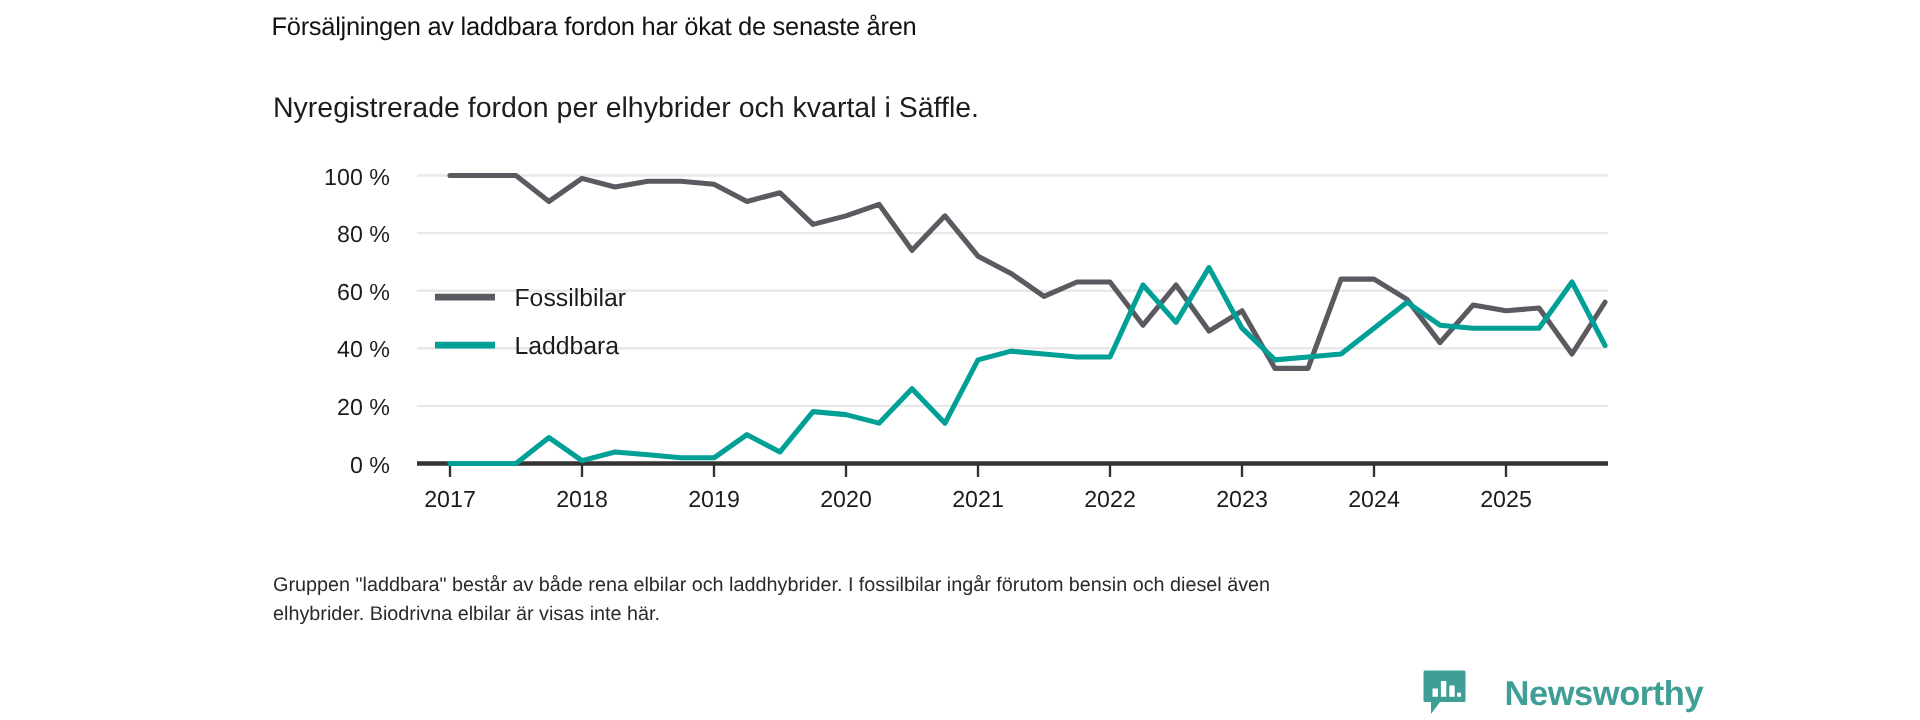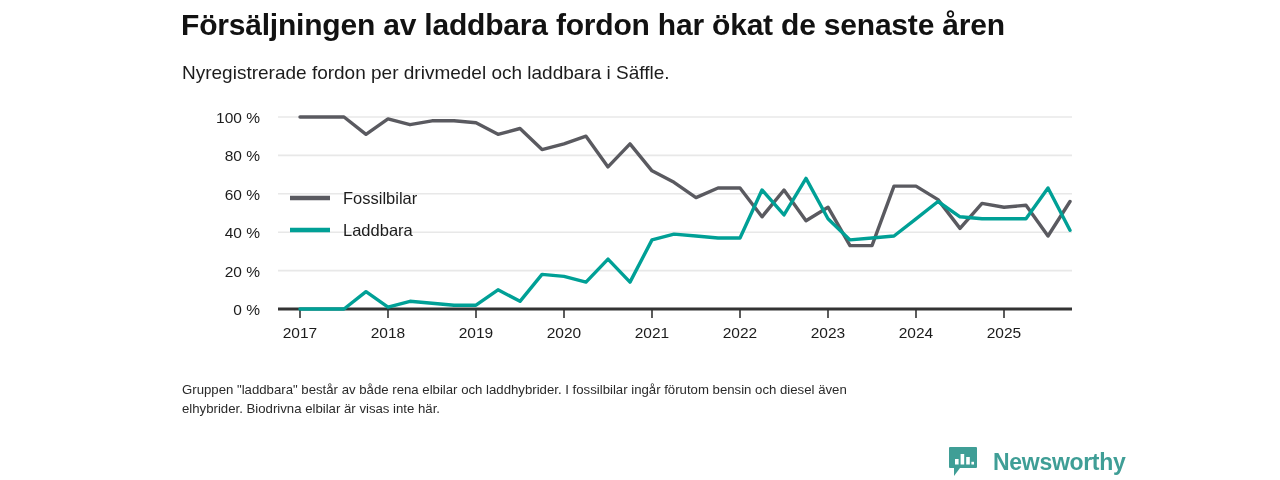--- a/index.html
+++ b/index.html
@@ -16,22 +16,22 @@
     overflow: hidden;
   }
   .page {
     position: absolute;
     inset: 0;
   }
   #chart-title {
     position: absolute;
     left: 181px;
     top: 8px;
-    font-size: 30px;
-    font-weight: bold;
+    font-size: 17px;
+    font-weight: normal;
     letter-spacing: -0.2px;
     color: #121212;
     white-space: nowrap;
     text-align: center;
   }
   #chart-subtitle {
     position: absolute;
     left: 182px;
     top: 62px;
     font-size: 19px;
@@ -55,21 +55,21 @@
     line-height: 19px;
     color: #2a2a2a;
   }
   #footnote span { display: block; }
   #logo {
     position: absolute;
     left: 948px;
     top: 446px;
     display: flex;
     align-items: center;
-    gap: 15px;
+    gap: 25px;
   }
   #logo-text {
     font-size: 23px;
     font-weight: bold;
     color: #3f9e96;
     letter-spacing: -0.3px;
   }
   .axis-label {
     font-size: 15.5px;
     fill: #1c1c1c;
@@ -81,21 +81,21 @@
     font-family: "Liberation Sans", sans-serif;
   }
 </style>
 </head>
 <body>
 
 <div class="page">
 
   <div id="chart-title">Försäljningen av laddbara fordon har ökat de senaste åren</div>
 
-  <div id="chart-subtitle">Nyregistrerade fordon per drivmedel och laddbara i Säffle.</div>
+  <div id="chart-subtitle">Nyregistrerade fordon per elhybrider och kvartal i Säffle.</div>
 
   <svg id="plot-area" width="1280" height="480" viewBox="0 0 1280 480">
     <g id="gridlines">
         <line x1="278" x2="1072" y1="270.6" y2="270.6" stroke="#e8e8e8" stroke-width="1.6"></line>
         <line x1="278" x2="1072" y1="232.2" y2="232.2" stroke="#e8e8e8" stroke-width="1.6"></line>
         <line x1="278" x2="1072" y1="193.8" y2="193.8" stroke="#e8e8e8" stroke-width="1.6"></line>
         <line x1="278" x2="1072" y1="155.39999999999998" y2="155.39999999999998" stroke="#e8e8e8" stroke-width="1.6"></line>
         <line x1="278" x2="1072" y1="117" y2="117" stroke="#e8e8e8" stroke-width="1.6"></line>
       </g>
     <g id="ylabels">

